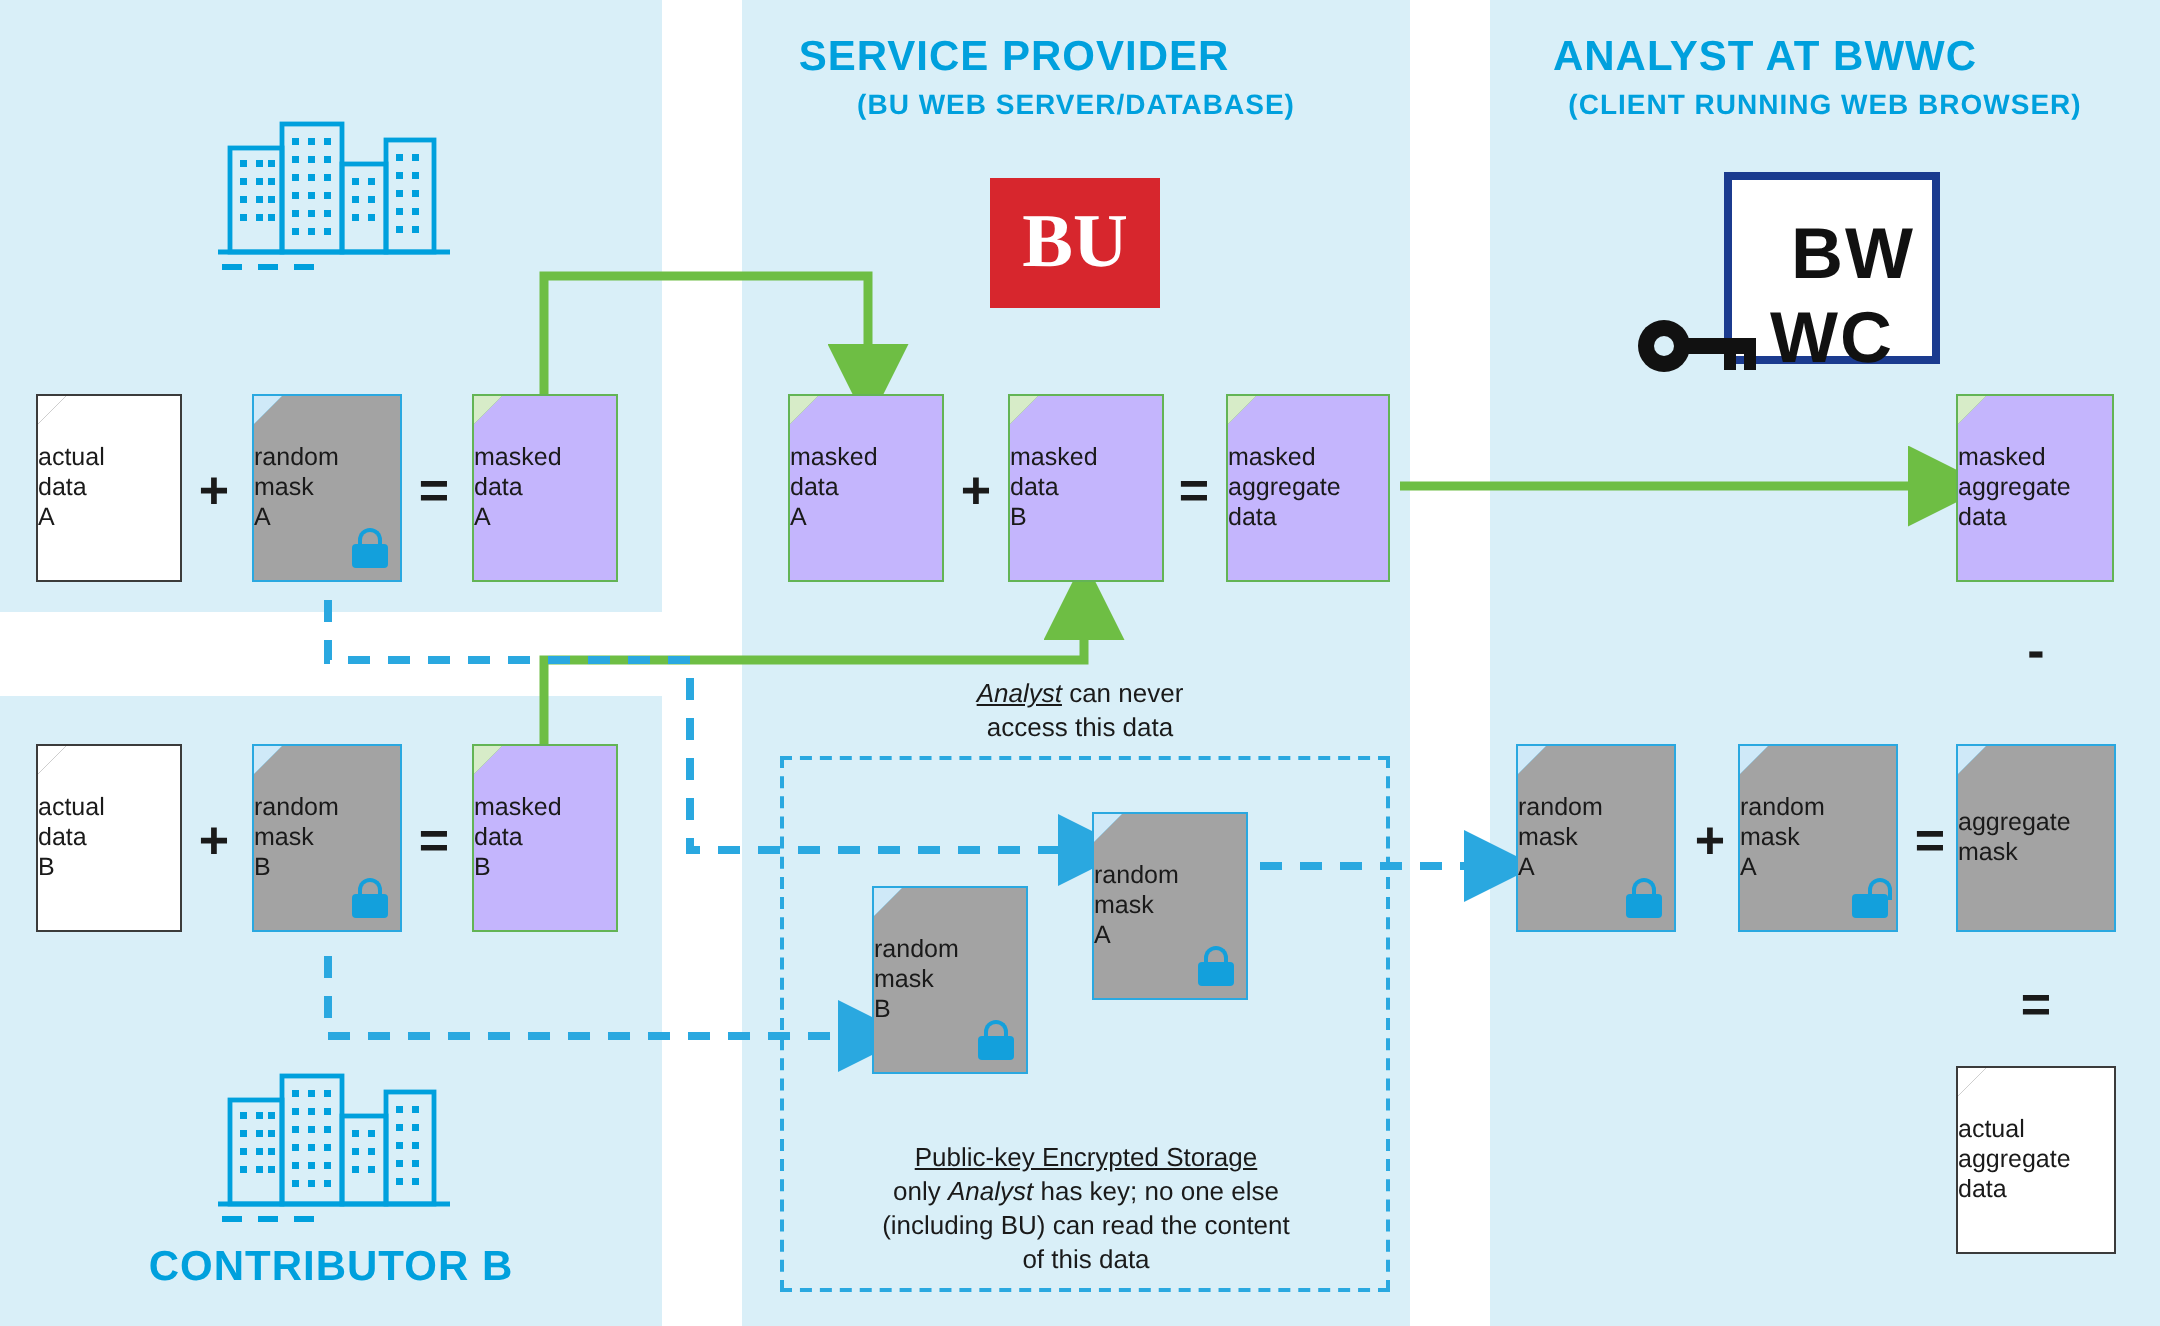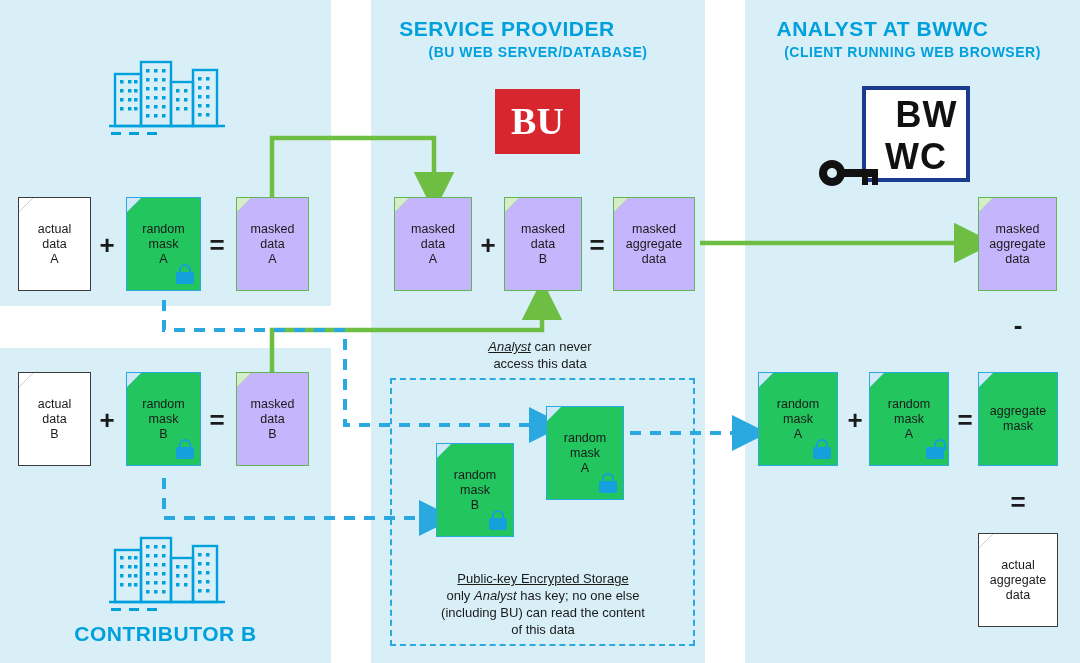--- a/index.html
+++ b/index.html
@@ -37,23 +37,23 @@
   .doc .fold{
     position:absolute;left:-1.5px;top:-1.5px;
     width:0;height:0;border-top:16px solid #3b3b3b;border-right:16px solid transparent;
   }
   .doc .foldfill{
     position:absolute;left:0px;top:0px;
     width:0;height:0;border-top:14px solid #ffffff;border-right:14px solid transparent;
   }
   .doc .txt{
     position:absolute;left:0;right:0;top:50%;transform:translateY(-50%);
-    text-align:center;font-size:12.5px;line-height:15px;color:#1a1a1a;
-  }
-  .doc.blue{border-color:#2aa8e0;background:#22c55e;}
+    font-size:12.5px;line-height:15px;color:#1a1a1a;
+  }
+  .doc.blue{border-color:#2aa8e0;background:#a3a3a3;}
   .doc.blue .fold{border-top-color:#2aa8e0;}
   .doc.blue .foldfill{border-top-color:#cfe9f8;}
   .doc.green{border-color:#63b455;background:#c4b5fd;}
   .doc.green .fold{border-top-color:#63b455;}
   .doc.green .foldfill{border-top-color:#d7ecc8;}
 
   
   .lock{position:absolute;width:18px;height:20px;}
   .lock .body{position:absolute;left:0;bottom:0;width:18px;height:12px;background:#13a0dc;border-radius:2px;}
   .lock .shackle{position:absolute;left:3px;top:0;width:12px;height:11px;border:2.6px solid #13a0dc;border-bottom:none;border-radius:7px 7px 0 0;box-sizing:border-box;}
@@ -220,21 +220,21 @@
         <rect x="6" y="80" width="10" height="3"></rect>
           <rect x="24" y="80" width="10" height="3"></rect>
           <rect x="42" y="80" width="10" height="3"></rect>
       </g>
     </svg>
   </div>
 
   <div id="bu-logo" style="left:495px;top:89px;width:85px;height:65px;line-height:65px;font-size:38px;">BU</div>
 
   <div id="bwwc-logo" style="left:862px;top:86px;width:100px;height:88px;padding-top:0;">
-    <div style="margin-top:4px;padding-left:21px;">BW</div>
+    <div style="margin-top:16px;padding-left:21px;">BW</div>
     <div>WC</div>
   </div>
 
   <div style="position:absolute;left:818px;top:158px;">
     <svg width="62" height="30" viewBox="0 0 62 30">
       <g fill="#111">
         <circle cx="14" cy="15" r="13"></circle>
         <rect x="24" y="11" width="36" height="8"></rect>
         <rect x="44" y="19" width="6" height="8"></rect>
         <rect x="54" y="19" width="6" height="8"></rect>

